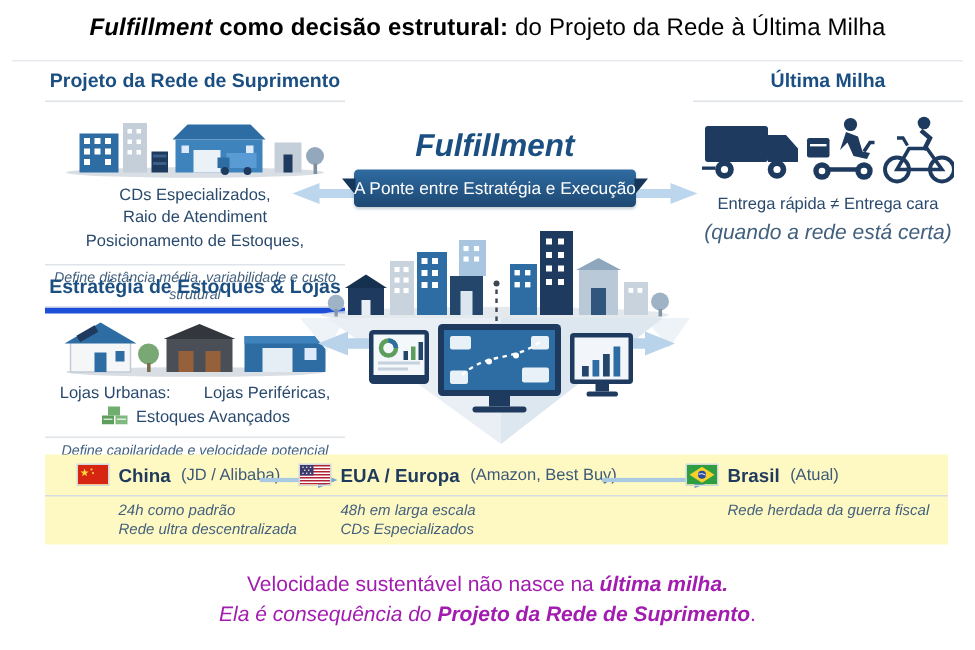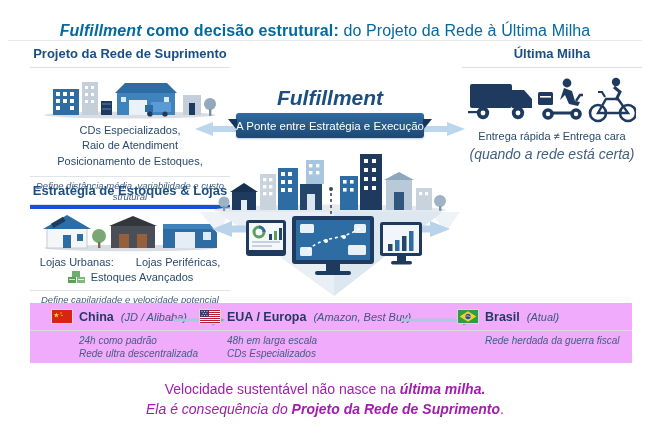--- a/index.html
+++ b/index.html
@@ -1,21 +1,21 @@
 <!DOCTYPE html>
 <html><head>
 <meta charset="utf-8">
 <style>
   html,body{margin:0;padding:0;background:#ffffff;}
   .canvas{position:relative;width:650px;height:433px;background:#ffffff;overflow:hidden;
           font-family:"Liberation Sans",sans-serif;color:#24496e;}
 
   
-  .title{position:absolute;top:22px;left:0;width:100%;text-align:center;
-         font-size:16px;color:#0369a1;letter-spacing:.1px;}
+  .title{position:absolute;top:10px;left:0;width:100%;text-align:center;
+         font-size:16px;color:#000000;letter-spacing:.1px;}
   .b{font-weight:bold;}
   .i{font-style:italic;}
   .title-rule{position:absolute;top:40px;left:8px;right:8px;border-top:1px solid #e7eaee;}
 
   
   .section{position:absolute;text-align:center;}
   .sec-heading{font-size:13px;font-weight:bold;color:#1b4f82;padding-bottom:6px;
                border-bottom:1px solid #dde2e8;margin-bottom:7px;}
   .body-lines{font-size:11px;line-height:1.4;color:#2a4a6d;}
   .caption{font-size:9.5px;font-style:italic;color:#42607e;
@@ -38,26 +38,26 @@
           background:linear-gradient(180deg,#2f6ba1 0%,#1d4872 100%);
           border-radius:3px;display:flex;align-items:center;justify-content:center;
           color:#ffffff;font-size:11.5px;z-index:3;box-shadow:0 1px 2px rgba(20,50,80,.25);}
   .ribbon:before,.ribbon:after{content:"";position:absolute;top:6px;width:0;height:0;z-index:-1;}
   .ribbon:before{left:-8px;border-top:11px solid #16375a;border-left:9px solid transparent;}
   .ribbon:after{right:-8px;border-top:11px solid #16375a;border-right:9px solid transparent;}
   .banner-arrow{position:absolute;z-index:2;}
   .center-illu{position:absolute;left:188px;top:140px;z-index:1;}
 
   
-  .strip{position:absolute;left:30px;top:303px;width:602px;height:60px;background:#f0abfc;}
+  .strip{position:absolute;left:30px;top:303px;width:602px;height:60px;background:#fef9c3;}
   .strip-rule{position:absolute;left:0;right:0;top:27px;border-top:1px solid #d8dce1;}
   .bm-group{position:absolute;top:5px;}
   .bm-row{display:flex;align-items:center;gap:7px;height:17px;}
   .bm-country{font-size:12.5px;font-weight:bold;color:#1f3a5c;white-space:nowrap;}
-  .bm-detail{font-size:11px;font-style:italic;color:#3d5a78;white-space:nowrap;}
+  .bm-detail{font-size:11px;color:#3d5a78;white-space:nowrap;}
   .bm-notes{margin-top:9px;font-size:10px;font-style:italic;color:#44607e;
             line-height:13px;text-align:left;margin-left:27px;white-space:nowrap;}
   .bm-arrow{position:absolute;top:11px;}
   .g1{left:22px;} .g2{left:170px;} .g3{left:428px;}
   .a1{left:143px;} .a2{left:371px;}
   .flag{display:block;box-shadow:0 0 0 1px #d4d8dd;}
 
   
   .footer{position:absolute;left:0;width:100%;text-align:center;color:#a21caf;}
   .f1{top:381px;font-size:14px;}

